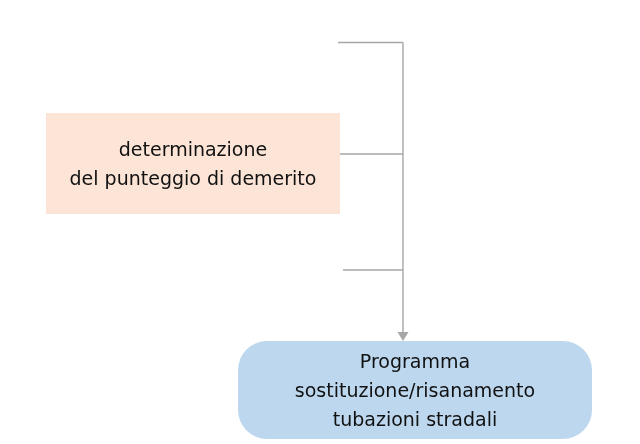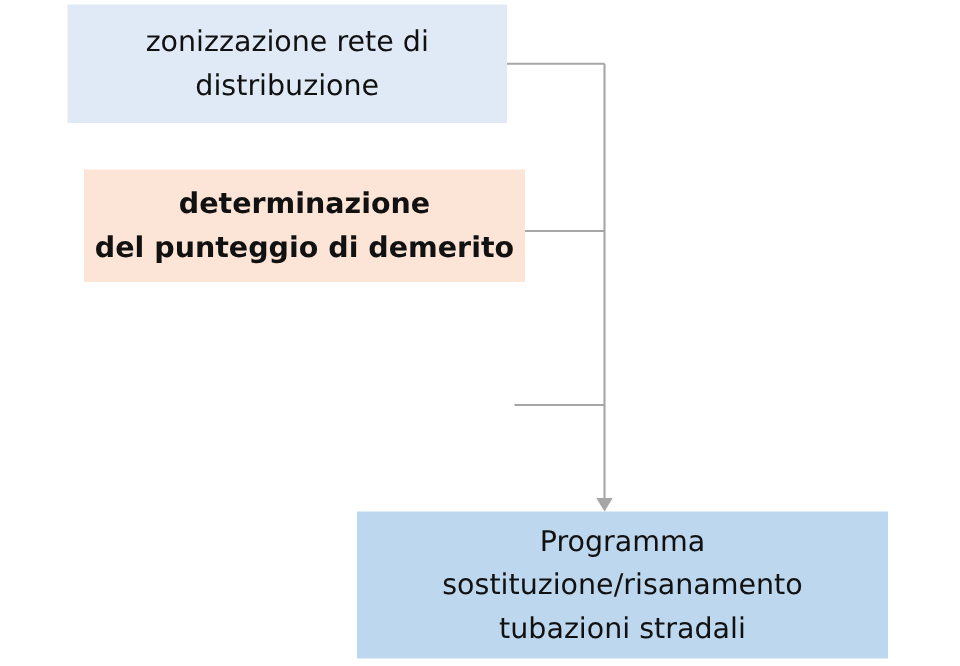--- a/index.html
+++ b/index.html
@@ -22,23 +22,23 @@
     justify-content: center;
     text-align: center;
     font-size: 19px;
     line-height: 29px;
     color: #111111;
   }
   .flow-box .box-text {
     white-space: pre-line;
   }
   .box-1 { left: 45px;  top: 3px;   width: 293px; height: 79px; }
-  .box-2 { left: 56px;  top: 113px; width: 294px; height: 75px; font-weight: bold; }
+  .box-2 { left: 46px;  top: 113px; width: 294px; height: 101px; }
   .box-3 { left: 48px;  top: 228px; width: 295px; height: 83px; }
-  .box-4 { left: 238px; top: 341px; width: 354px; height: 98px; }
+  .box-4 { left: 238px; top: 341px; width: 354px; height: 98px; border-radius: 29px; }
   svg.connectors {
     position: absolute;
     left: 0;
     top: 0;
     width: 640px;
     height: 444px;
     pointer-events: none;
   }
 </style>
 </head>
@@ -49,24 +49,20 @@
   <svg class="connectors" viewBox="0 0 640 444" xmlns="http://www.w3.org/2000/svg">
     <g fill="none" stroke-width="1.4" style="stroke: rgb(166, 166, 166);">
       <line x1="338" y1="42.5" x2="403" y2="42.5"></line>
       <line x1="340" y1="154" x2="403" y2="154"></line>
       <line x1="343" y1="270" x2="403" y2="270"></line>
       <line x1="403" y1="42.5" x2="403" y2="333"></line>
     </g>
     <polygon points="397.5,332 408.5,332 403,341" stroke="none" style="fill: rgb(166, 166, 166);"></polygon>
   </svg>
 
-  <div class="flow-box box-1" style="background: rgb(223, 234, 246);">
-    <span class="box-text">zonizzazione rete di
-distribuzione</span>
-  </div>
 
   <div class="flow-box box-2" style="background: rgb(252, 228, 214);">
     <span class="box-text">determinazione
 del punteggio di demerito</span>
   </div>
 
 
   <div class="flow-box box-4" style="background: rgb(189, 215, 238);">
     <span class="box-text">Programma
 sostituzione/risanamento

